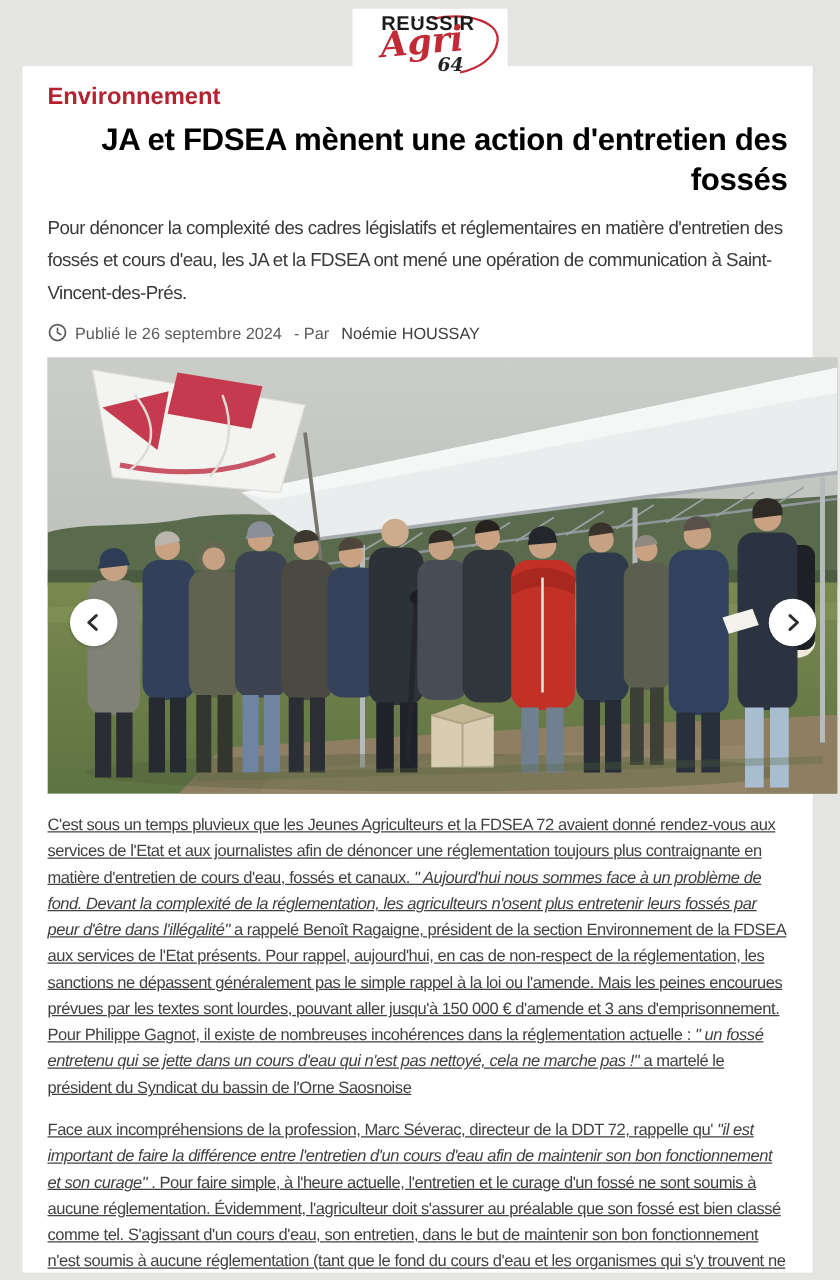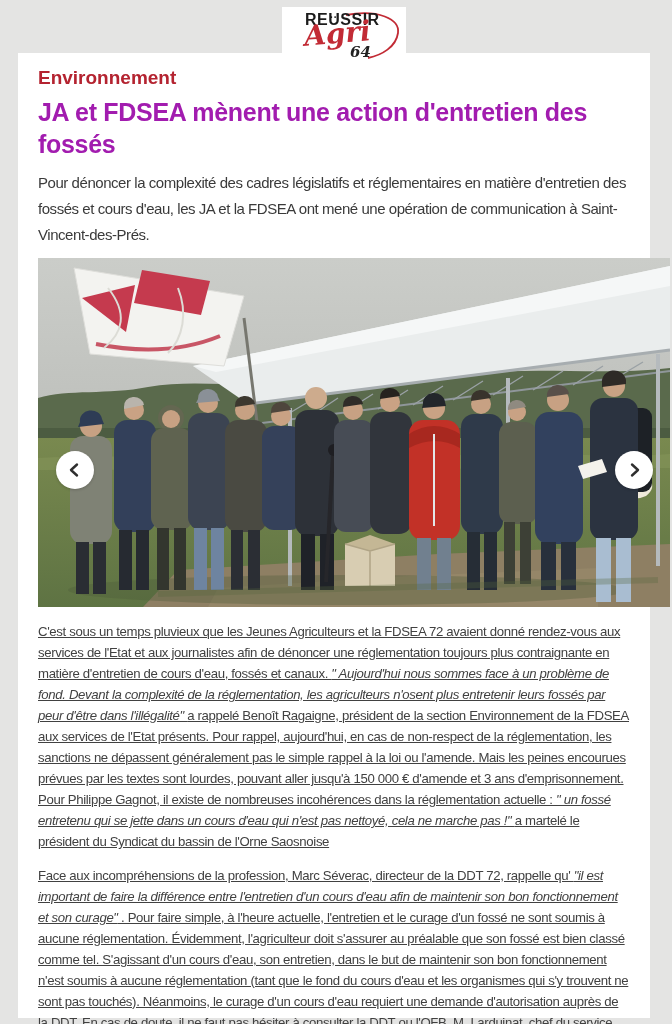--- a/index.html
+++ b/index.html
@@ -36,21 +36,21 @@
     background:#ffffff;box-sizing:border-box;padding:12px 20px 0 20px;
   }
   .category{
     display:inline-block;
     color:#b42330;font-size:19px;font-weight:bold;text-decoration:none;
     margin:2px 0 0 0;cursor:pointer;
   }
   h1.title{
     margin:7px 0 10px 0;
     font-size:25px;line-height:32px;letter-spacing:-.3px;
-    color:#a21caf;font-weight:bold;
+    color:#000000;font-weight:bold;text-align:right;
   }
   .lede{
     margin:4px 0 10px 0;
     font-size:15px;line-height:26px;letter-spacing:-.45px;color:#3a3a3a;
   }
   .byline{
     display:flex;align-items:center;gap:6px;
     font-size:13px;color:#5b5b5b;margin:4px 0 12px 0;white-space:pre;
   }
   .byline .author{color:#3d3d3d;}
@@ -90,20 +90,27 @@
 </div>
 
 <div class="card">
 
   <a class="category">Environnement</a>
 
   <h1 class="title">JA et FDSEA mènent une action d'entretien des fossés</h1>
 
   <p class="lede">Pour dénoncer la complexité des cadres législatifs et réglementaires en matière d'entretien des fossés et cours d'eau, les JA et la FDSEA ont mené une opération de communication à Saint-Vincent-des-Prés.</p>
 
+  <div class="byline">
+    <svg width="16" height="16" viewBox="0 0 16 16">
+      <circle cx="8" cy="8" r="6.4" fill="none" stroke="#5b5b5b" stroke-width="1.4"></circle>
+      <path d="M8,4.6 L8,8.2 L10.6,9.6" fill="none" stroke="#5b5b5b" stroke-width="1.3" stroke-linecap="round"></path>
+    </svg>
+    <span>Publié le 26 septembre 2024</span><span> - Par </span><span class="author">Noémie HOUSSAY</span>
+  </div>
 
   
   <div class="photo">
     <svg width="632" height="349" viewBox="0 0 632 349">
       <defs>
         <linearGradient id="skyg" x1="0" y1="0" x2="0" y2="1">
           <stop offset="0" stop-color="#cbcdc9"></stop>
             <stop offset="1" stop-color="#bdbfbb"></stop>
         </linearGradient>
         <linearGradient id="fieldg" x1="0" y1="0" x2="0" y2="1">

